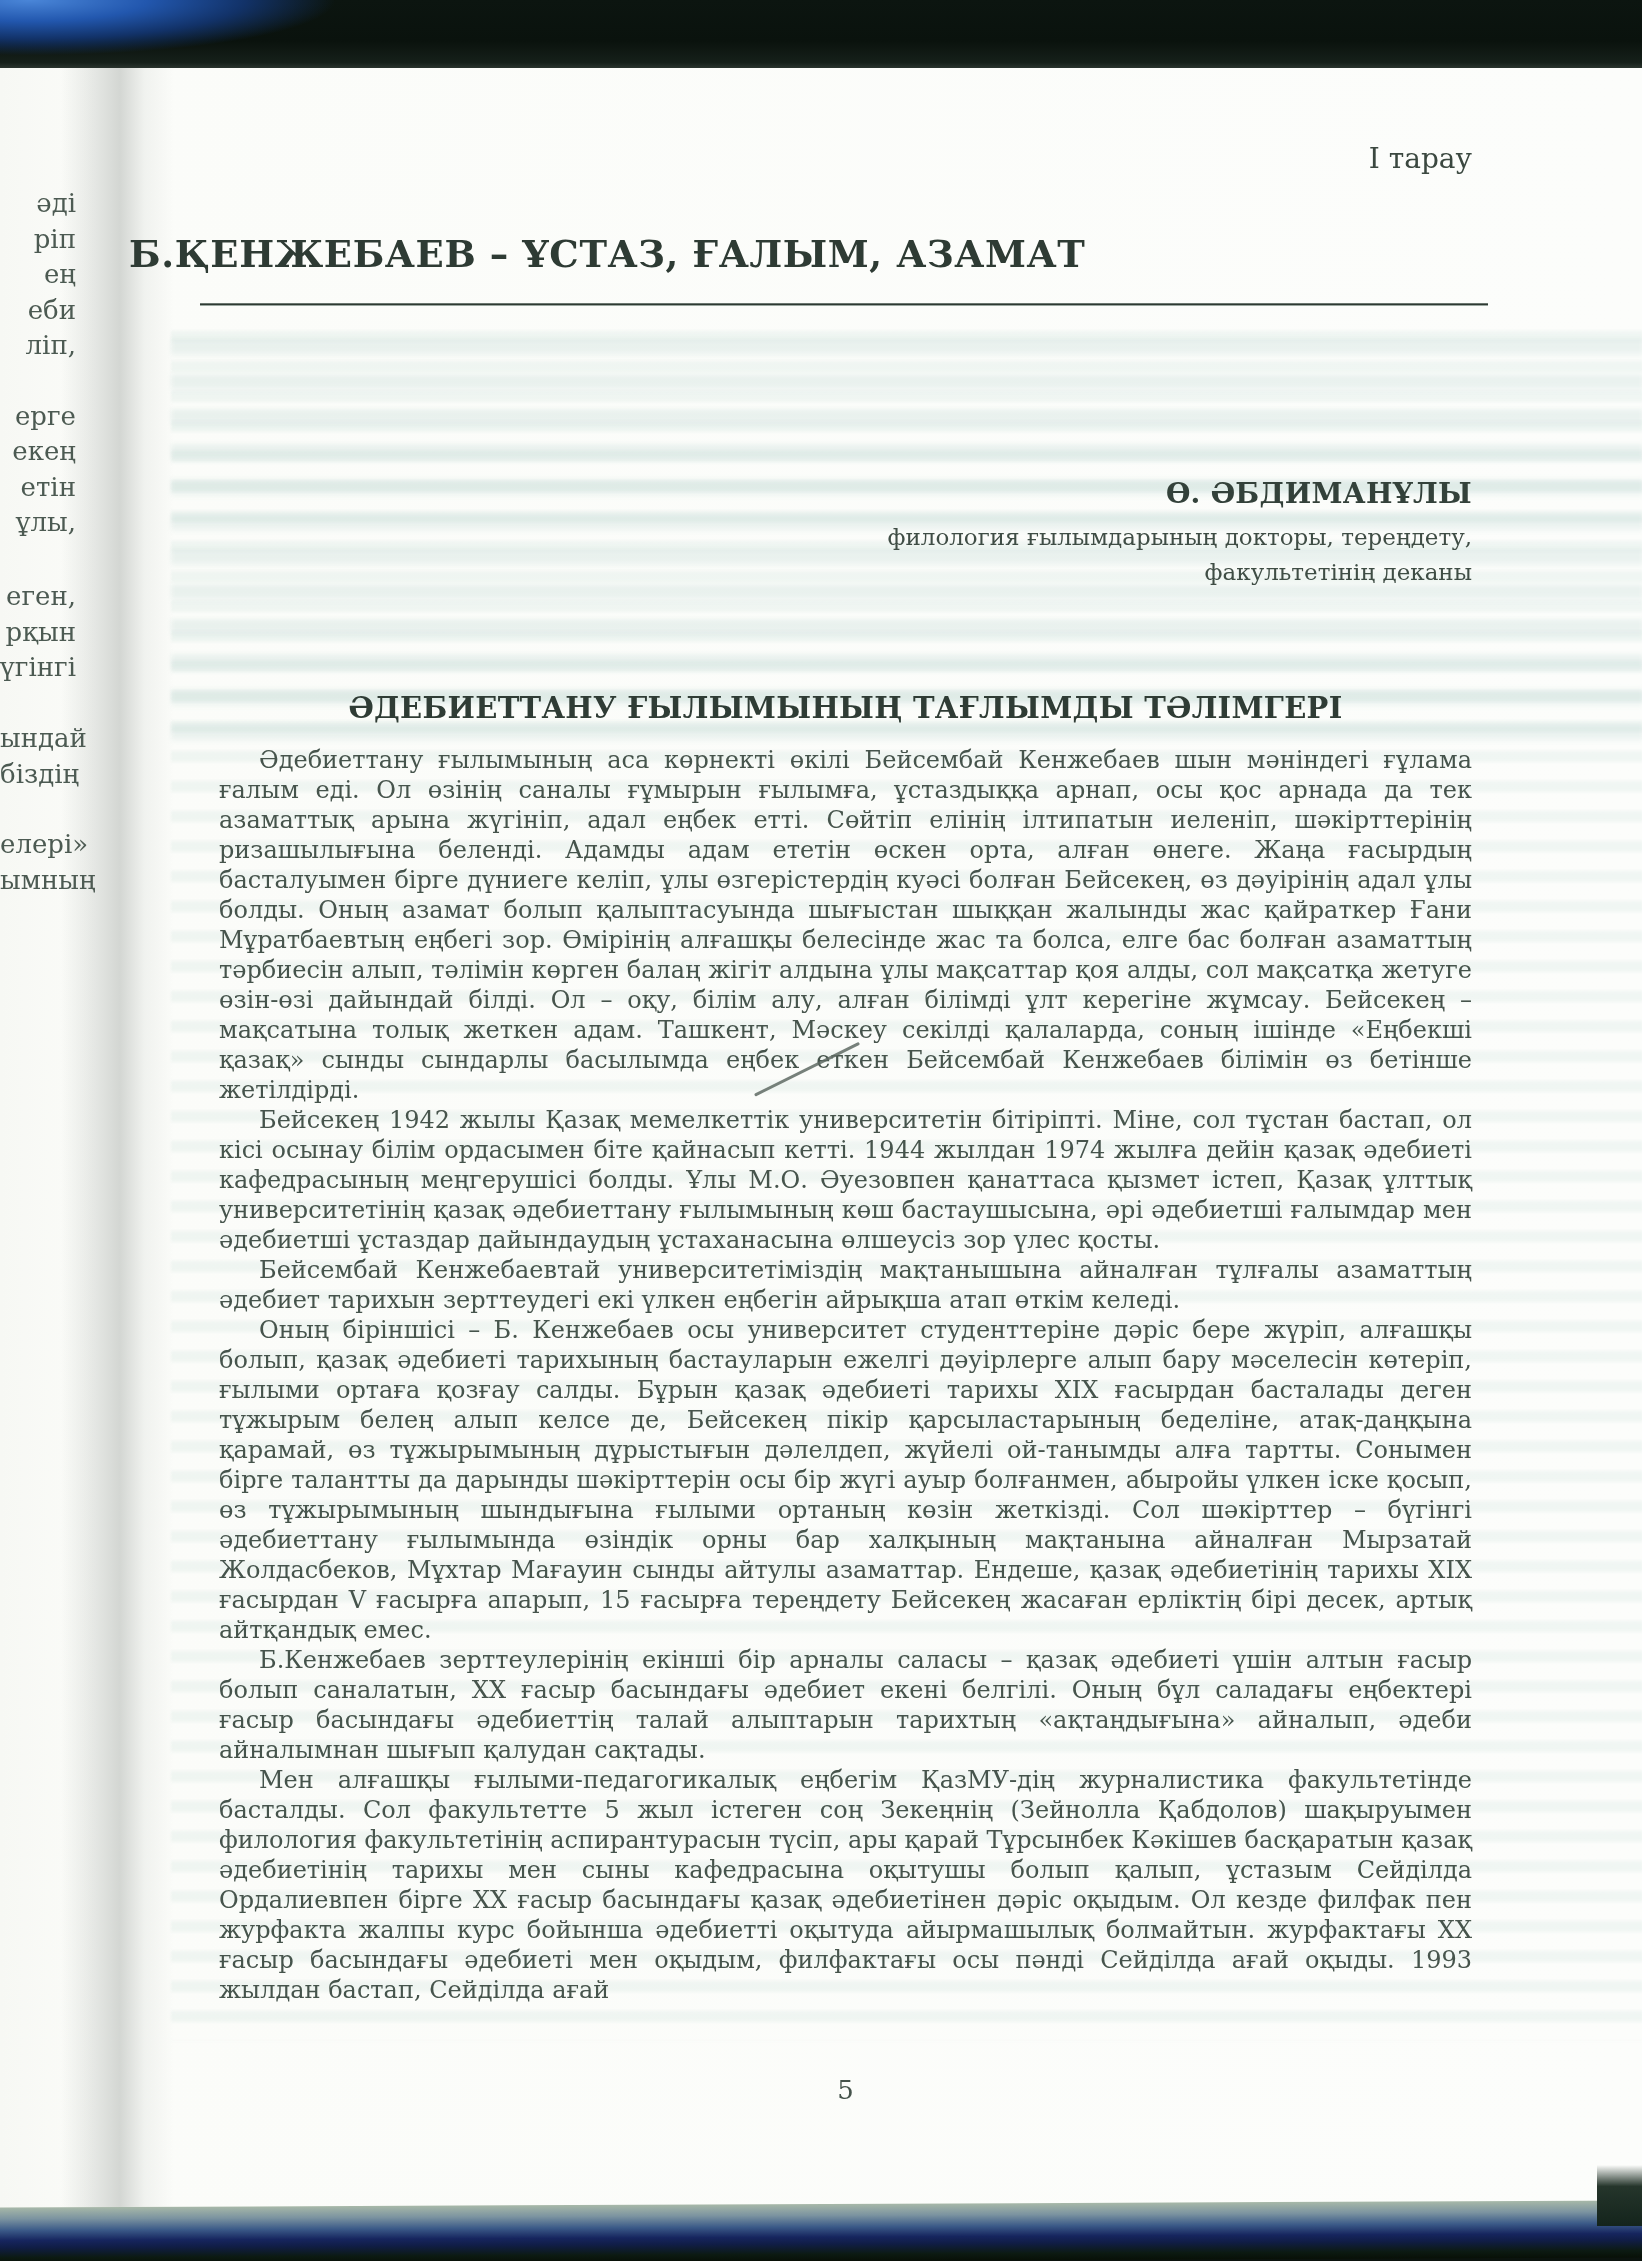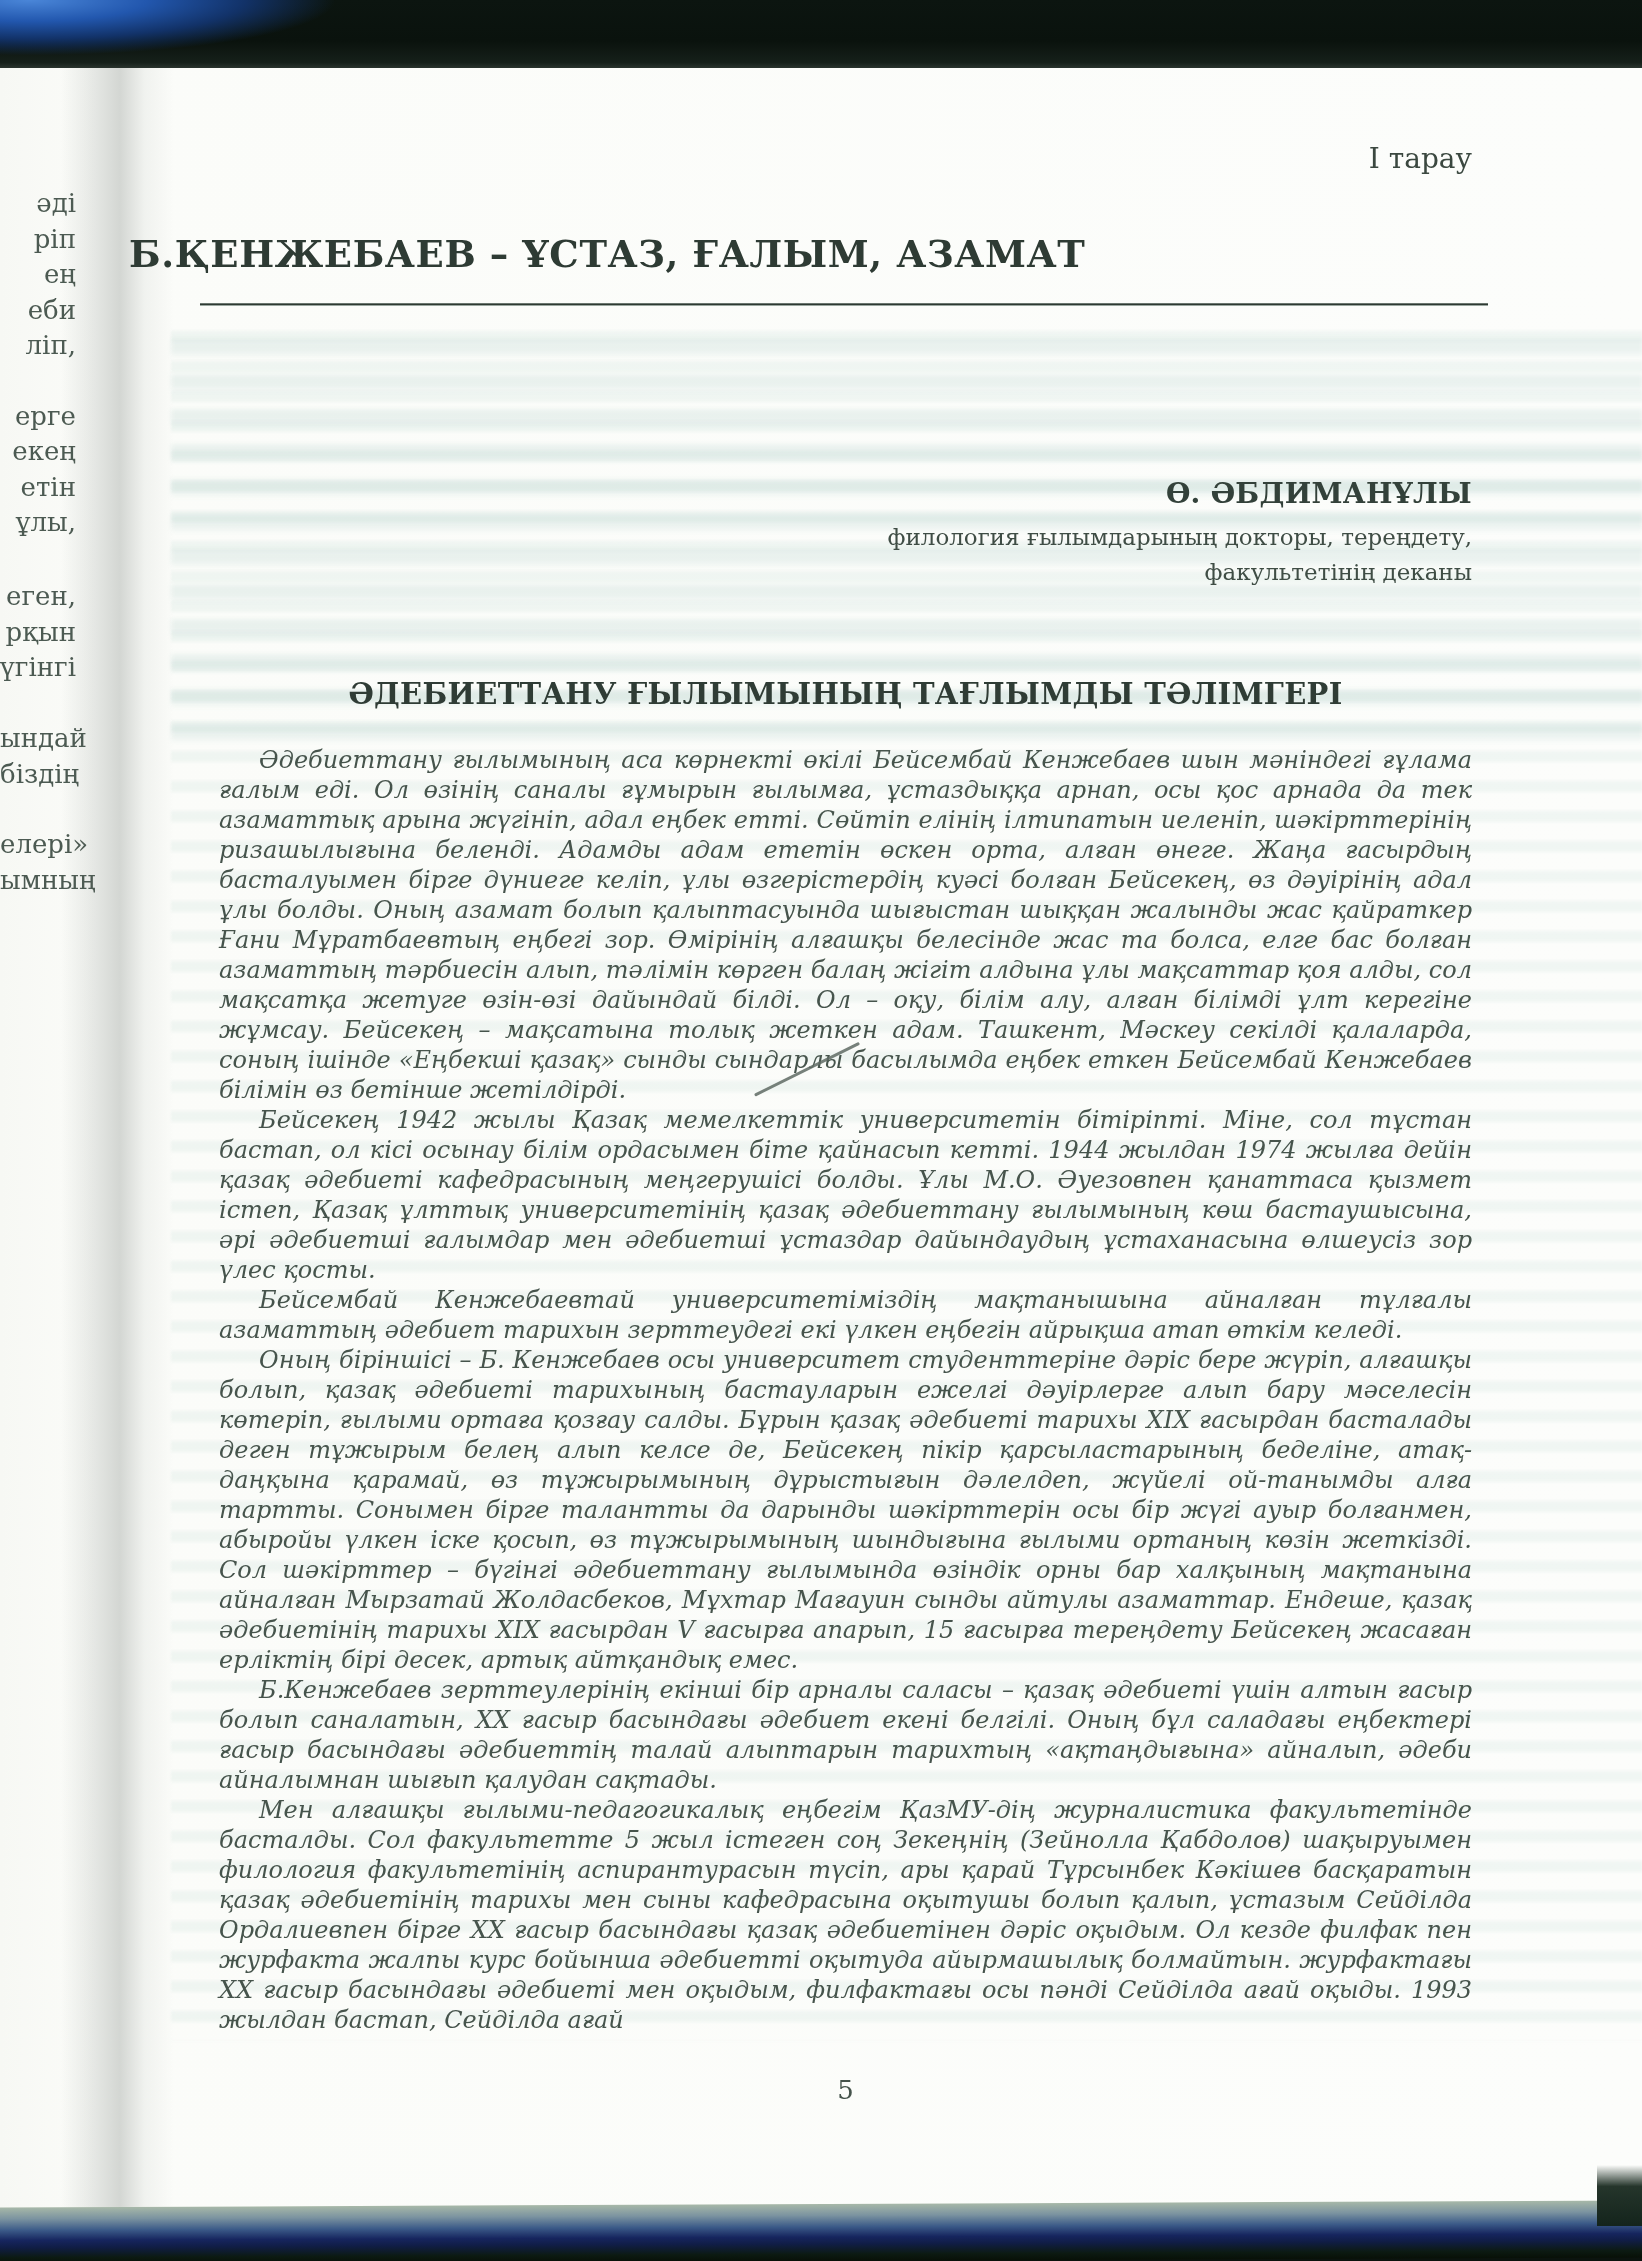--- a/index.html
+++ b/index.html
@@ -89,33 +89,32 @@
   .author-block{
     position:absolute;top:411px;left:0;width:100%;
     text-align:right;color:#3f4d45;
   }
   .author-name{
     font-size:28px;font-weight:bold;letter-spacing:0.3px;color:#33413a;
     margin-bottom:10px;
   }
   .author-line{font-size:23px;line-height:35px;}
   .section-heading{
-    position:absolute;top:611px;left:0;width:100%;
+    position:absolute;top:625px;left:0;width:100%;
     text-align:center;font-size:29px;font-weight:bold;color:#2f3c35;
     letter-spacing:0.3px;
   }
   .body-text{
     position:absolute;top:679px;left:0;width:100%;
   }
   .body-text p{
     margin:0;
     font-size:24px;line-height:30px;
     text-align:justify;text-indent:40px;
     color:#46544c;
-    font-style:italic;
   }
   .pen-mark{
     position:absolute;top:1028px;left:754px;width:117px;height:2.6px;
     background:#5f6b64;border-radius:1.9px;
     transform:rotate(-26.5deg);transform-origin:0 0;
     opacity:0.85;
   }
   .page-number{
     position:absolute;top:2009px;left:0;width:100%;
     text-align:center;font-size:26px;color:#45534b;

